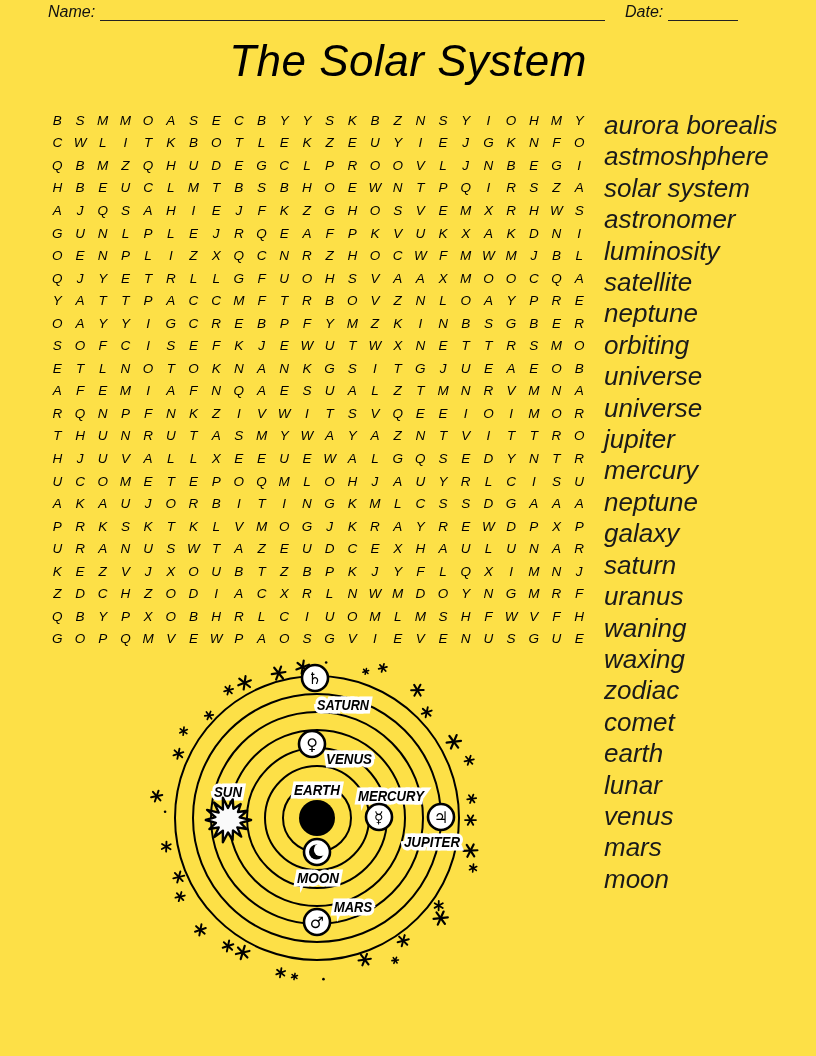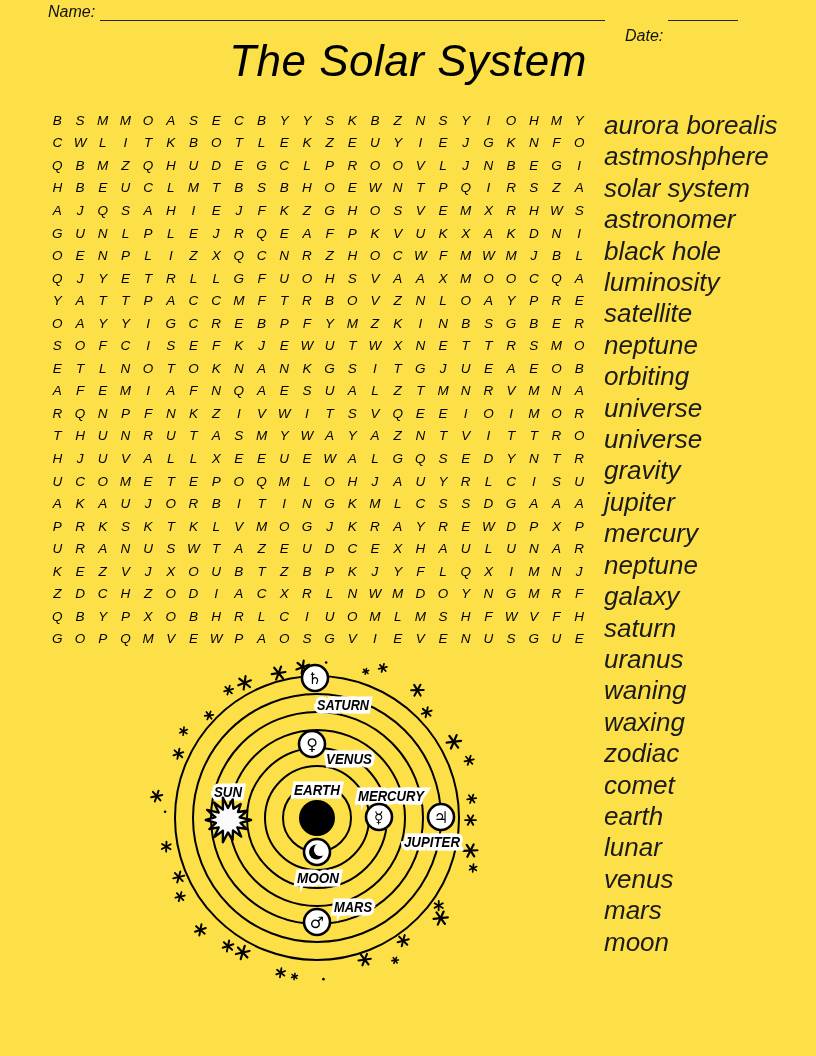--- a/index.html
+++ b/index.html
@@ -1,21 +1,21 @@
 <!DOCTYPE html>
 <html><head>
 <meta charset="utf-8">
 <style>
   html,body{margin:0;padding:0;background:#fff;}
   .page{position:relative;width:816px;height:1056px;background:#fde047;overflow:hidden;
         font-family:"Liberation Sans","DejaVu Sans",sans-serif;color:#000;font-style:italic;}
   
   .hdr-label{position:absolute;top:3px;font-size:16px;color:#111;}
   #name-label{left:48px;}
-  #date-label{left:625px;margin-top:24px;}
+  #date-label{left:625px;}
   .write-line{position:absolute;top:2px;height:18px;border-bottom:1.6px solid #222;}
   #name-line{left:100px;width:505px;}
   #date-line{left:668px;width:70px;}
   
   .title{position:absolute;top:36px;left:0;right:0;text-align:center;
          font-size:44px;font-weight:500;letter-spacing:0.5px;color:#000;}
   
   #grid{position:absolute;left:46px;top:109px;display:grid;
         grid-template-columns:repeat(24,22.7px);grid-auto-rows:22.55px;}
   #grid .cell{display:flex;align-items:center;justify-content:center;
@@ -615,28 +615,26 @@
       <span class="cell">G</span>
       <span class="cell">U</span>
       <span class="cell">E</span>
     </div>
 
   <ul id="wordlist">
       <li>aurora borealis</li>
       <li>astmoshphere</li>
       <li>solar system</li>
       <li>astronomer</li>
-      <li>black hole</li>
       <li>luminosity</li>
       <li>satellite</li>
       <li>neptune</li>
       <li>orbiting</li>
       <li>universe</li>
       <li>universe</li>
-      <li>gravity</li>
       <li>jupiter</li>
       <li>mercury</li>
       <li>neptune</li>
       <li>galaxy</li>
       <li>saturn</li>
       <li>uranus</li>
       <li>waning</li>
       <li>waxing</li>
       <li>zodiac</li>
       <li>comet</li>

